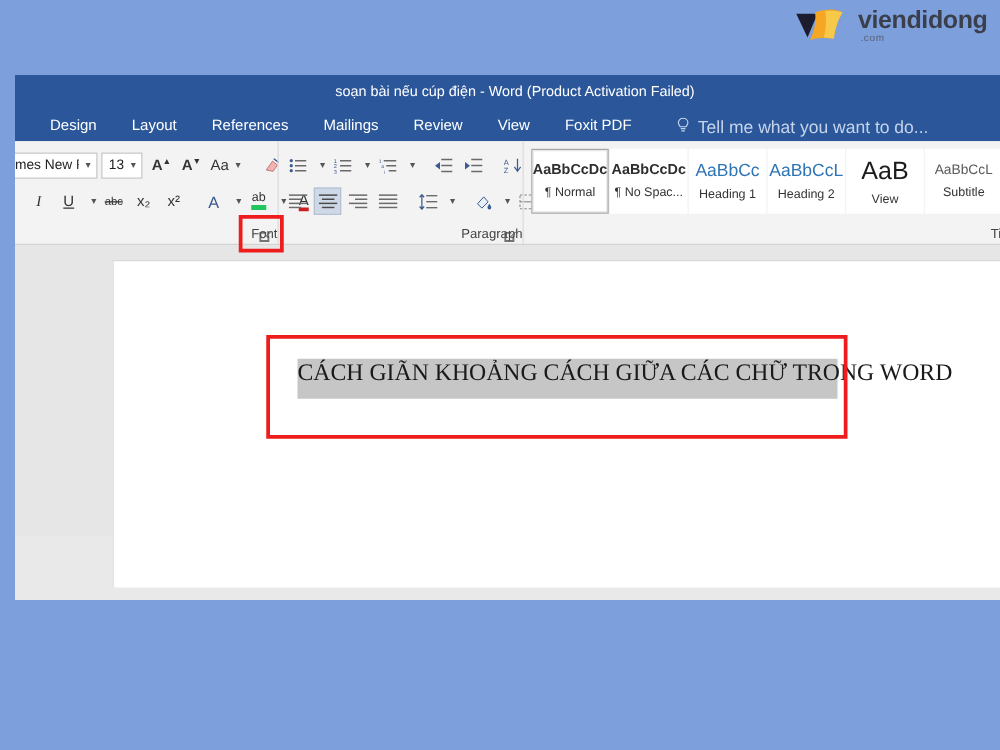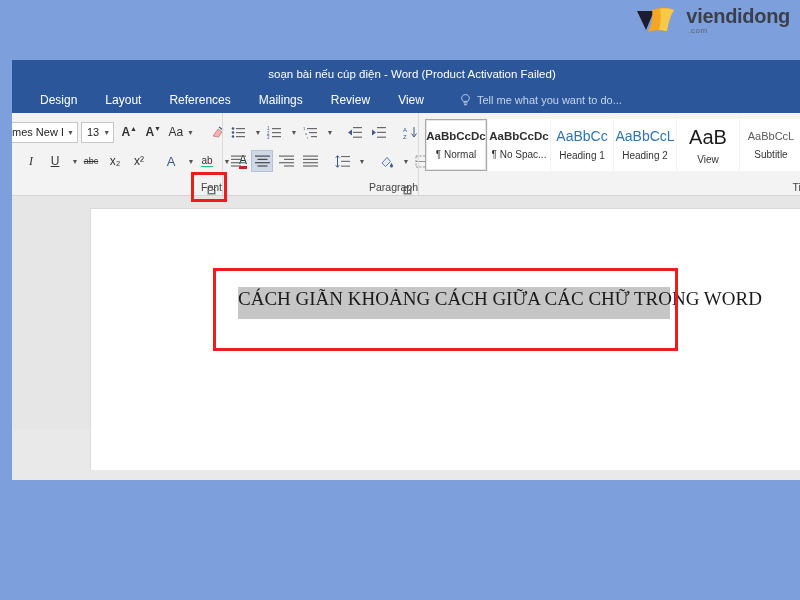--- a/index.html
+++ b/index.html
@@ -20,21 +20,21 @@
   .logo-sub{font-size:8px;color:#5a6070;margin-top:1px;margin-left:2px;letter-spacing:0.5px;}
 
   
   .word{position:absolute;left:12px;top:60px;width:800px;height:420px;background:#e9e9e9;overflow:hidden;}
 
   .titlebar{height:28px;background:#2b579a;display:flex;align-items:center;justify-content:center;}
   .titlebar .t{color:#ffffff;font-size:11.5px;}
 
   .tabbar{height:25px;background:#2b579a;display:flex;align-items:center;padding-left:14px;gap:0;}
   .tab{color:#ffffff;font-size:12px;padding:0 14px;line-height:25px;white-space:nowrap;}
-  .tellme{display:flex;gap:6px;margin-left:22px;color:#c5d4ea;font-size:11px;}
+  .tellme{display:flex;align-items:center;gap:6px;margin-left:22px;color:#c5d4ea;font-size:14px;}
   .bulb{width:11px;height:13px;display:block;}
 
   
   .ribbon{height:82px;background:#f3f3f3;border-bottom:1px solid #d4d4d4;position:relative;display:flex;}
   .grp{position:relative;height:82px;box-sizing:border-box;}
   .grp + .grp{border-left:1px solid #dcdcdc;}
   .grp-label{position:absolute;bottom:2px;left:0;right:0;text-align:right;font-size:10.5px;color:#444;}
   .launcher{position:absolute;bottom:3px;right:5px;width:10px;height:10px;opacity:.75;}
   .rowtop{display:flex;align-items:center;height:30px;padding-top:4px;}
   .rowbot{display:flex;align-items:center;height:28px;}
@@ -49,21 +49,21 @@
   .ico-dark{font-size:12px;color:#333;line-height:1;}
 
   
   .g-font{width:210px;padding-left:0;}
   .g-para{width:196px;}
   .g-styles{flex:1;}
 
   .aup,.adn{font-size:12px;color:#333;font-weight:600;position:relative;}
   .aup sup,.adn sup{font-size:7px;}
 
-  .hl-underline{border-bottom:1px solid #22c55e;padding-bottom:0px;}
+  .hl-underline{border-bottom:4px solid #22c55e;padding-bottom:0px;}
   .fc-underline{border-bottom:3px solid #cc1f1f;padding-bottom:0px;}
 
   
   .gal{display:flex;align-items:flex-end;height:58px;padding:3px 0 0 6px;box-sizing:border-box;}
   .style-item{width:62px;height:52px;display:flex;flex-direction:column;align-items:center;justify-content:center;border:1px solid transparent;box-sizing:border-box;background:#fff;margin-right:1px;}
   .style-item.sel{border:1px solid #a8a8a8;box-shadow:0 0 0 1px #e6e6e6 inset;}
   .style-prev{font-size:12.5px;color:#2f2f2f;white-space:nowrap;overflow:hidden;max-width:60px;line-height:1.1;}
   .style-name{font-size:10px;color:#333;margin-top:6px;white-space:nowrap;overflow:hidden;max-width:60px;}
   .style-prev.h1,.style-prev.h2{color:#2e74b5;font-weight:normal;font-size:14px;}
   .style-prev.title{font-size:20px;color:#1c1c1c;}
@@ -108,20 +108,21 @@
       <span class="t">soạn bài nếu cúp điện - Word (Product Activation Failed)</span>
     </div>
 
     <div class="tabbar">
       <span class="tab">Design</span>
       <span class="tab">Layout</span>
       <span class="tab">References</span>
       <span class="tab">Mailings</span>
       <span class="tab">Review</span>
       <span class="tab">View</span>
+      <span class="tab">Foxit PDF</span>
       <span class="tellme">
         <svg class="bulb" viewBox="0 0 11 13">
           <path d="M5.5 0.6 C3.2 0.6 1.7 2.2 1.7 4.1 C1.7 5.6 2.7 6.5 3.2 7.4 L7.8 7.4 C8.3 6.5 9.3 5.6 9.3 4.1 C9.3 2.2 7.8 0.6 5.5 0.6 Z" fill="none" stroke="#c5d4ea" stroke-width="0.9"></path>
           <rect x="3.6" y="8.4" width="3.8" height="1" fill="#c5d4ea"></rect>
           <rect x="4.1" y="10.2" width="2.8" height="1" fill="#c5d4ea"></rect>
         </svg>
         <span>Tell me what you want to do...</span>
       </span>
     </div>
 

